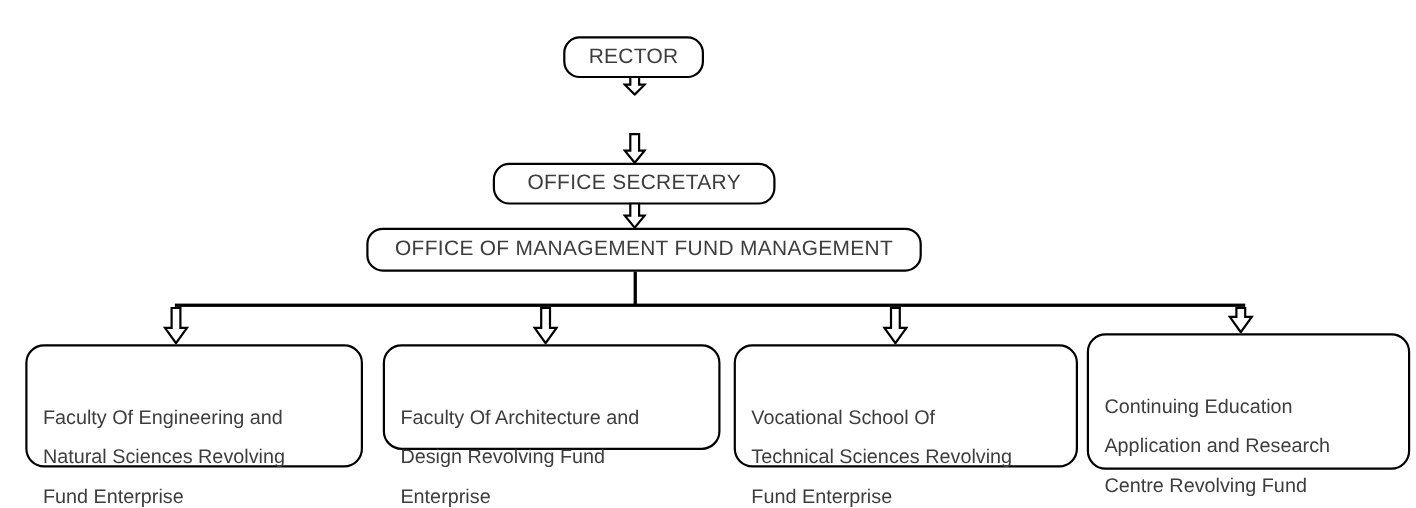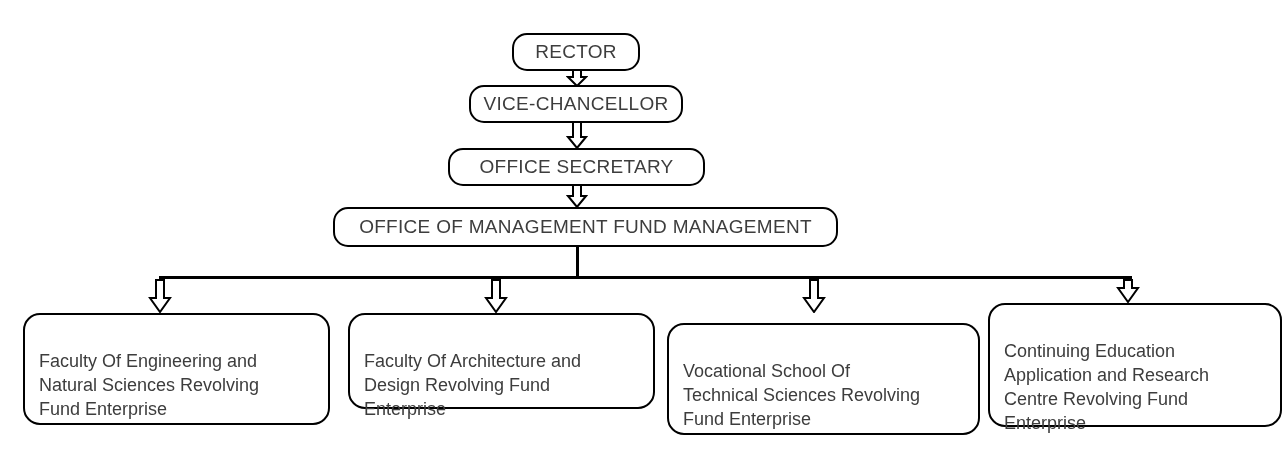--- a/index.html
+++ b/index.html
@@ -24,43 +24,40 @@
     align-items: center;
     justify-content: center;
     font-size: 19px;
     letter-spacing: 0.3px;
     border-radius: 15px;
     white-space: nowrap;
   }
   .unit-box {
     border-radius: 17px;
     font-size: 18px;
-    line-height: 24px;
+    line-height: 36px;
     padding: 10px 8px 8px 14px;
     white-space: pre-line;
   }
   .line { position: absolute; background: #000000; }
   .arrow { position: absolute; display: block; }
 </style>
 </head>
 <body>
 
 <div class="canvas">
 
   <div class="box chain-box" style="left:512px; top:33px; width:128px; height:38px;">
     <span>RECTOR</span>
   </div>
 
   <svg class="arrow" style="left:566px; top:69px;" width="22" height="18" viewBox="0 0 22 18">
     <path d="M7 1 L15 1 L15 8 L20 8 L11 17 L2 8 L7 8 Z" fill="#ffffff" stroke="#000000" stroke-width="2"></path>
   </svg>
 
-  <div class="box chain-box" style="left:469px; top:85px; width:214px; height:38px;">
-    <span>VICE-CHANCELLOR</span>
-  </div>
 
   <svg class="arrow" style="left:566px; top:121px;" width="22" height="28" viewBox="0 0 22 28">
     <path d="M7 1 L15 1 L15 16 L20 16 L11 27 L2 16 L7 16 Z" fill="#ffffff" stroke="#000000" stroke-width="2"></path>
   </svg>
 
   <div class="box chain-box" style="left:448px; top:148px; width:257px; height:38px;">
     <span>OFFICE SECRETARY</span>
   </div>
 
   <svg class="arrow" style="left:566px; top:184px;" width="22" height="24" viewBox="0 0 22 24">
@@ -92,21 +89,21 @@
 Natural Sciences Revolving
 Fund Enterprise</span>
   </div>
 
   <div class="box unit-box" style="left:348px; top:313px; width:307px; height:96px;">
     <span>Faculty Of Architecture and
 Design Revolving Fund
 Enterprise</span>
   </div>
 
-  <div class="box unit-box" style="left:667px; top:313px; width:313px; height:112px;margin-top:10px;">
+  <div class="box unit-box" style="left:667px; top:313px; width:313px; height:112px;">
     <span>Vocational School Of
 Technical Sciences Revolving
 Fund Enterprise</span>
   </div>
 
   <div class="box unit-box" style="left:988px; top:303px; width:294px; height:124px;">
     <span>Continuing Education
 Application and Research
 Centre Revolving Fund
 Enterprise</span>

